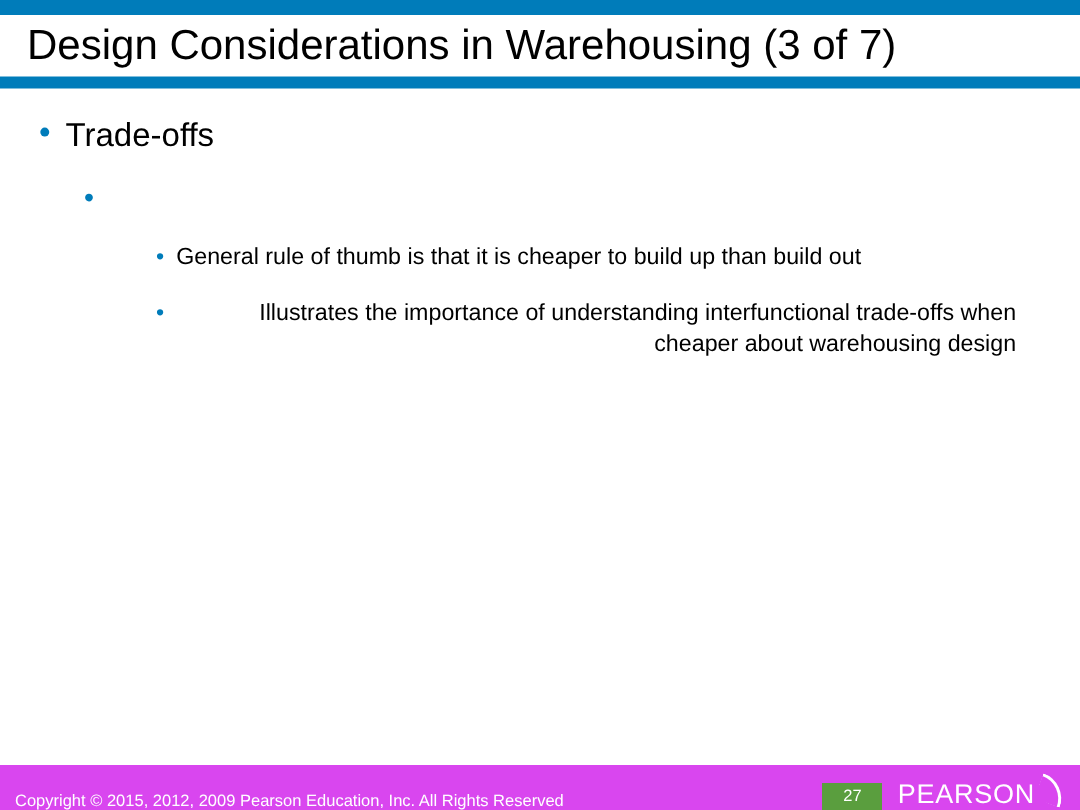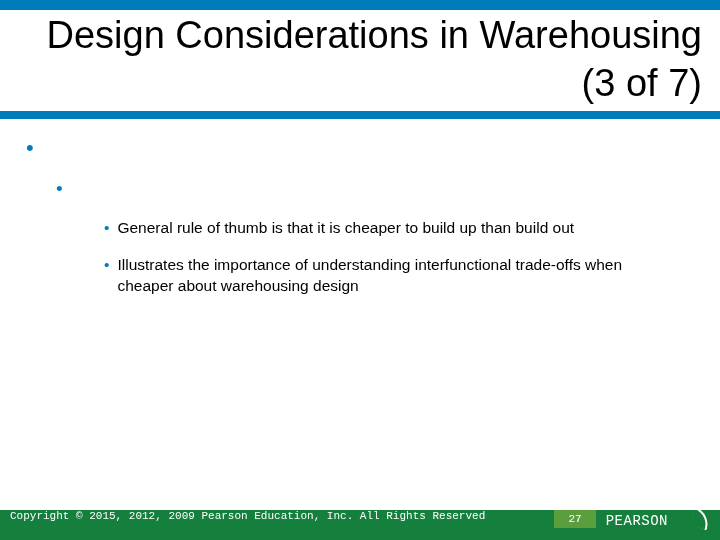--- a/index.html
+++ b/index.html
@@ -12,26 +12,25 @@
     overflow: hidden;
   }
   .title-band {
     background: #007cba;
     width: 100%;
     padding: 10px 0 8px 0;
   }
   .title-text {
     background: #fff;
     color: #000;
-    font-size: 38px;
+    font-size: 28px;
     font-weight: 400;
     padding: 2px 18px 4px 18px;
     line-height: 1.25;
     display: block;
-    text-align: right;
   }
   .content {
     padding: 18px 26px 0 26px;
     color: #000;
   }
   .l1 {
     font-size: 22px;
     margin-bottom: 20px;
     display: flex;
   }
@@ -44,50 +43,48 @@
   }
   .l2 .bullet { color: #007cba; margin-right: 10px; font-size: 19px; line-height: 1; }
   .l3 {
     font-size: 15.5px;
     margin-left: 78px;
     margin-bottom: 16px;
     display: flex;
     line-height: 1.35;
   }
   .l3 .bullet { color: #007cba; margin-right: 8px; font-size: 15.5px; line-height: 1.35; flex-shrink: 0; }
-  .l3 .txt { max-width: 560px; }
+  .l3 .txt { max-width: 560px; text-align: right; }
   .footer {
     position: absolute;
     bottom: 0;
     left: 0;
     width: 100%;
     height: 30px;
-    background: #15803d;
+    background: #d946ef;
     color: #fff;
     font-size: 11px;
     display: flex;
-    align-items: flex-start;
+    align-items: flex-end;
     padding: 0 10px;
-    font-family: Liberation Mono, monospace;
   }
   .footer .copy { flex: 1; }
   .page-num {
     background: #5a9e3e;
     font-size: 11px;
     padding: 3px 14px;
     margin-right: 10px;
     color: #fff;
   }
   .brand {
-    font-size: 14px;
+    font-size: 18px;
     letter-spacing: 0.5px;
     font-weight: 400;
     display: flex;
     align-items: center;
-    gap: 22px;
   }
   .brand .curve {
     width: 18px;
     height: 18px;
     border: 2px solid #fff;
     border-left: none;
     border-bottom: none;
     border-radius: 0 18px 0 0;
     transform: rotate(20deg);
     margin-left: 2px;
@@ -97,20 +94,21 @@
 </head>
 <body>
 
 <div class="title-band">
   <span class="title-text">Design Considerations in Warehousing (3 of 7)</span>
 </div>
 
 <div class="content">
   <div class="l1">
     <span class="bullet">•</span>
+    <span class="txt">Trade-offs</span>
   </div>
   <div class="l2">
     <span class="bullet">•</span>
   </div>
   <div class="l3">
     <span class="bullet">•</span>
     <span class="txt">General rule of thumb is that it is cheaper to build up than build out</span>
   </div>
   <div class="l3">
     <span class="bullet">•</span>

